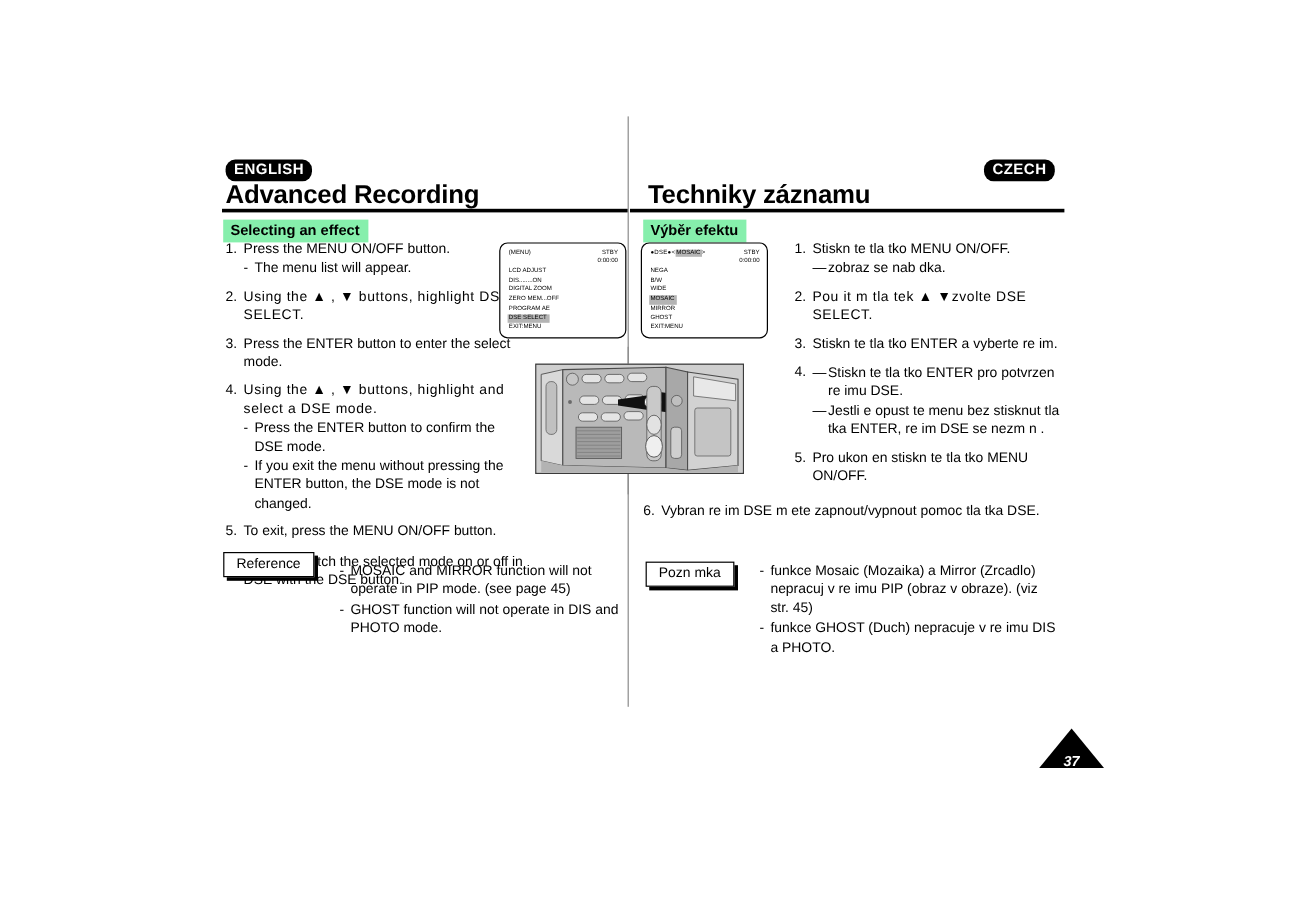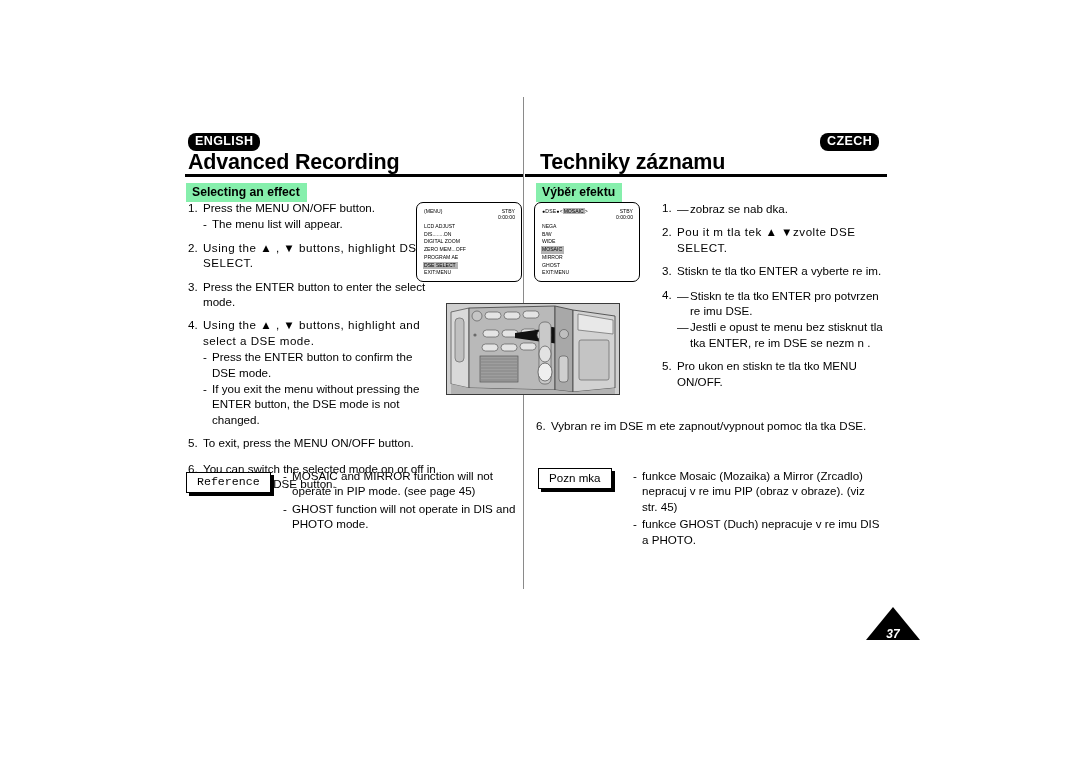--- a/index.html
+++ b/index.html
@@ -119,21 +119,21 @@
   .refbox {
     position: absolute;
     border: 1.6px solid #000;
     background: #ffffff;
     font-size: 11.6px;
     padding: 2px 10px 3px 10px;
     box-shadow: 3px 3px 0 #000;
     line-height: 1.2;
     white-space: nowrap;
   }
-  .refbox-en { left: 186px; top: 472px; font-family: Liberation Mono, monospace; }
+  .refbox-en { left: 186px; top: 460px; }
   .refbox-cz { left: 538px; top: 468px; }
 
   .refnotes {
     position: absolute;
     font-size: 11.6px;
     line-height: 1.33;
   }
   .refnotes-en { left: 283px; top: 468px; width: 245px; }
   .refnotes-cz { left: 633px; top: 468px; width: 250px; }
 
@@ -307,20 +307,21 @@
       <div class="step-body">You can switch the selected mode on or off in DSE with the DSE button.</div>
     </div>
 
   </div>
 
   <div class="steps steps-cz">
 
     <div class="step">
       <div class="step-num">1.</div>
       <div class="step-body">
+        <div>Stiskn te tla tko MENU ON/OFF.</div>
         <div class="sub">
           <div class="sub-mark em">—</div>
           <div class="sub-body">zobraz  se nab dka.</div>
         </div>
       </div>
     </div>
 
     <div class="step">
       <div class="step-num">2.</div>
       <div class="step-body arrows">Pou it m tla tek  ▲  ▼zvolte DSE SELECT.</div>

